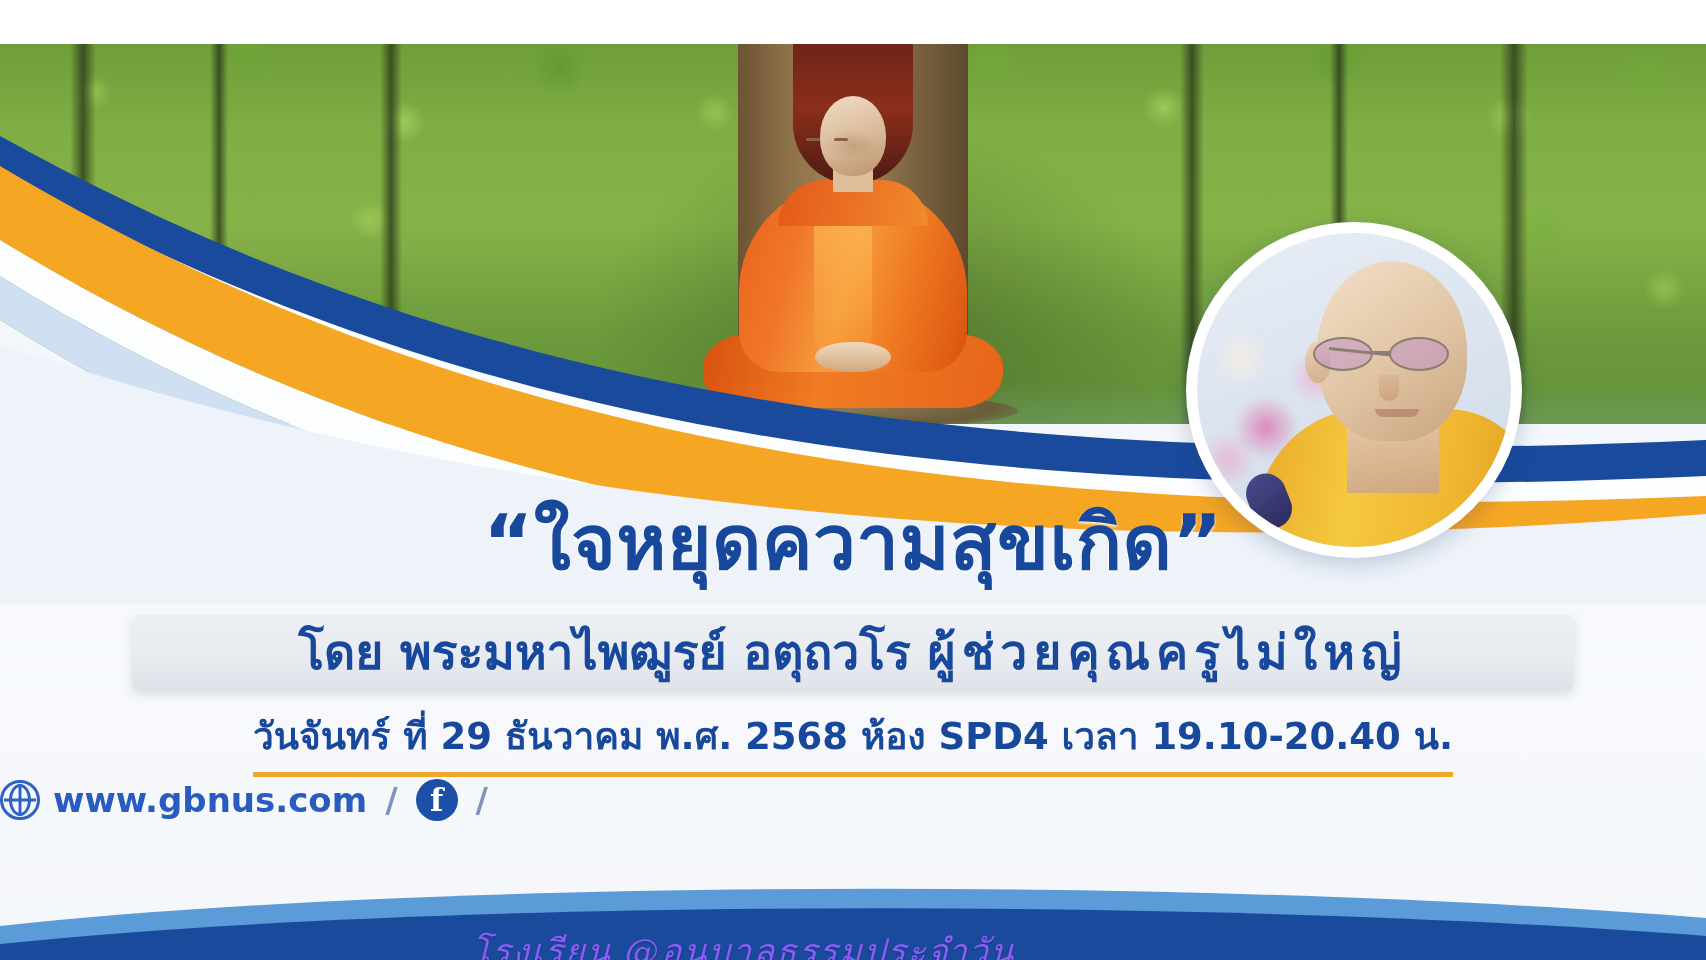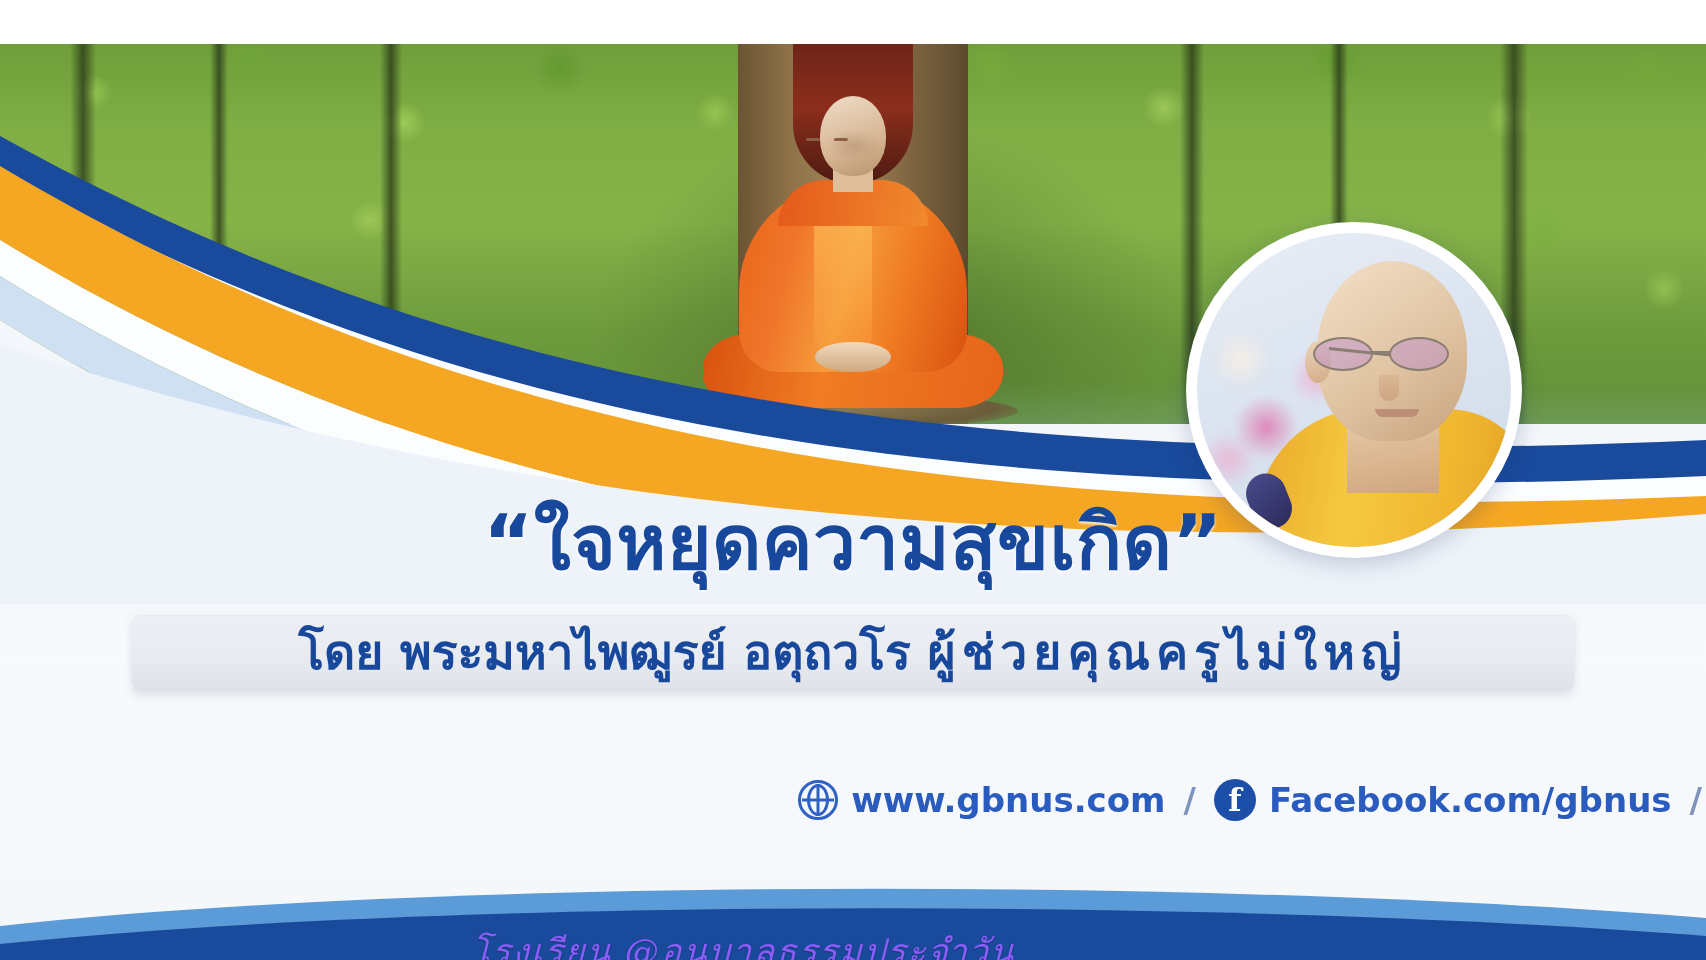--- a/index.html
+++ b/index.html
@@ -178,21 +178,21 @@
     display:inline-block;
     font-family:"DejaVu Sans","Liberation Sans",sans-serif;
     font-weight:700;font-size:37px;color:#17489c;white-space:nowrap;
     padding-bottom:7px;
     border-bottom:5px solid #f0a92b;
   }
 
   
   .social{
     position:absolute;left:0;top:735px;width:1706px;
-    display:flex;align-items:center;justify-content:flex-end;gap:14px;
+    display:flex;align-items:center;justify-content:flex-start;gap:14px;
     font-family:"DejaVu Sans","Liberation Sans",sans-serif;
     font-weight:700;font-size:34px;color:#2a5bbf;white-space:nowrap;
   }
   .social .sep{color:#7f94bd;font-weight:700;margin:0 4px;}
   .s-item{display:flex;align-items:center;gap:13px;}
   .icon-globe,.icon-fb,.icon-yt{display:inline-block;flex:none;}
   .icon-globe{width:40px;height:40px;border-radius:50%;border:3px solid #2f62c4;box-sizing:border-box;position:relative;}
   .icon-globe:before{content:"";position:absolute;left:50%;top:1px;bottom:1px;width:0;border-left:3px solid #2f62c4;transform:translateX(-50%);}
   .icon-globe:after{content:"";position:absolute;left:1px;right:1px;top:50%;height:0;border-top:3px solid #2f62c4;transform:translateY(-50%);}
   .globe-e1{position:absolute;left:6px;top:1px;bottom:1px;right:6px;border:3px solid #2f62c4;border-radius:50%;box-sizing:border-box;}
@@ -286,37 +286,39 @@
       <div class="p-mic"></div>
     </div>
   </div>
 
   <div class="title">“ใจหยุดความสุขเกิด”</div>
 
   <div class="speaker-bar">
     <div class="speaker-text"><span>โดย พระมหาไพฒูรย์ อตุถวโร </span><span class="spaced">ผู้ช่วยคุณครูไม่ใหญ่</span></div>
   </div>
 
+  <div class="date-wrap">
+    <span class="date-line">วันจันทร์ ที่ 29 ธันวาคม พ.ศ. 2568 ห้อง SPD4 เวลา 19.10-20.40 น.</span>
+  </div>
 
   <div class="social">
 
     <div class="s-item">
       <span class="icon-globe">
         <span class="globe-e1"></span>
       </span>
       <span>www.gbnus.com</span>
     </div>
 
     <span class="sep">/</span>
 
     <div class="s-item">
       <span class="icon-fb">
         <span>f</span>
       </span>
-      <span>Facebook.com/gbnus</span>
     </div>
 
     <span class="sep">/</span>
 
 
   </div>
 
   <div class="bottom-bar">
     <svg width="1706" height="130" viewBox="0 0 1706 130" preserveAspectRatio="none">
       <path d="M0,52 C420,6 1180,2 1706,44 L1706,130 L0,130 Z" fill="#5b9bd8"></path>

